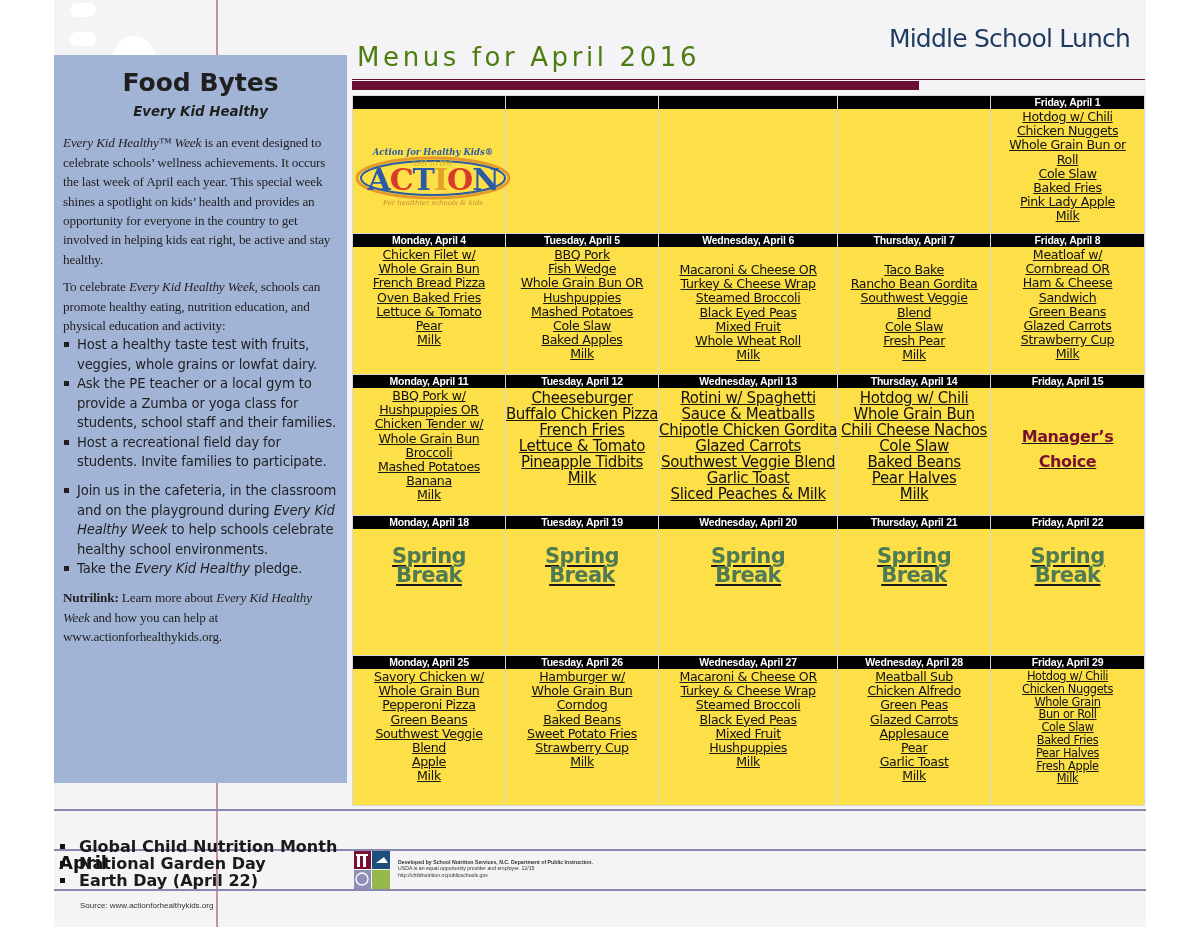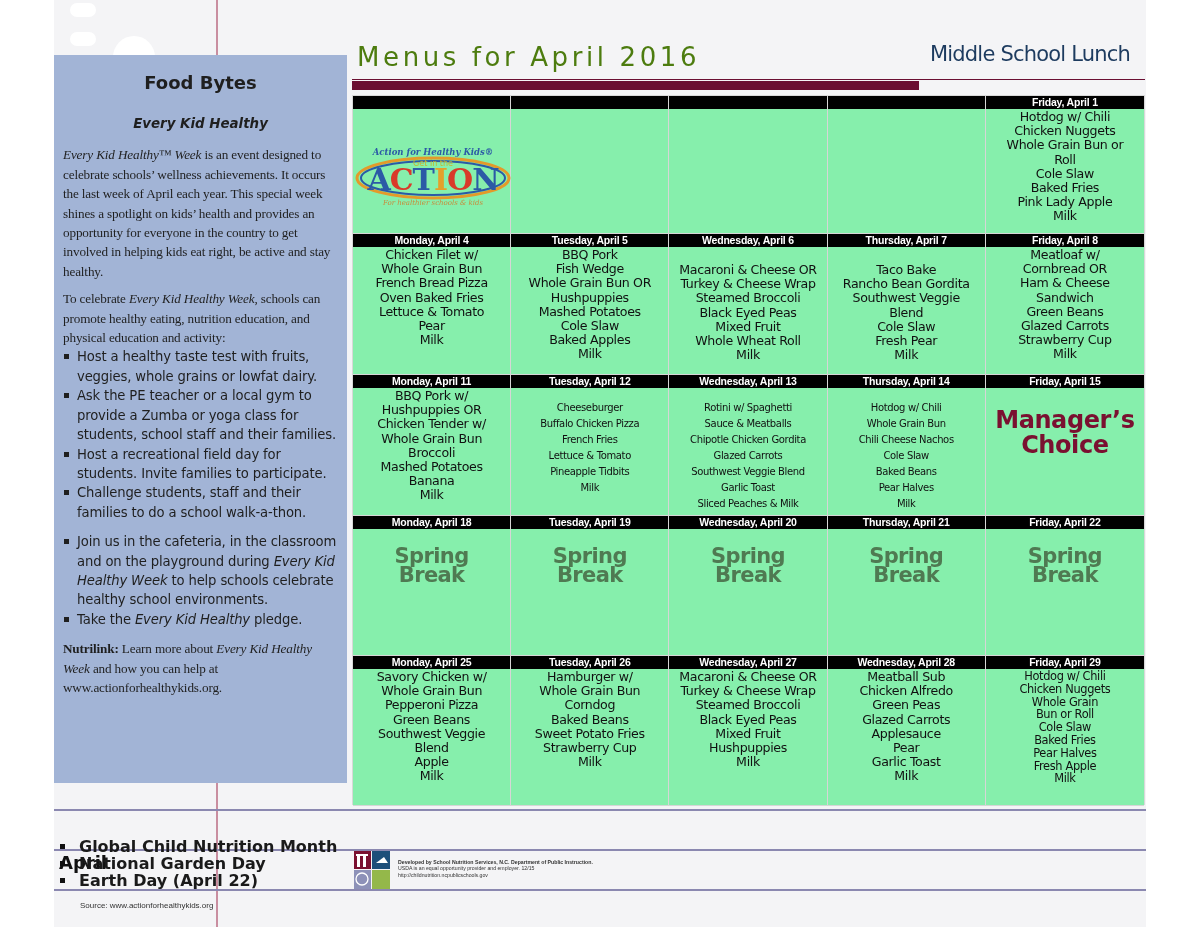--- a/index.html
+++ b/index.html
@@ -7,47 +7,47 @@
   body { position: relative; font-family: "Liberation Sans", sans-serif; color: #1a1a1a; }
 
   .page-bg { position: absolute; left: 54px; top: 0; width: 1092px; height: 927px; background: #f4f4f6; }
   .binder-hole { position: absolute; background: #ffffff; border-radius: 8px; }
   .binder-circle { position: absolute; background: #ffffff; border-radius: 50%; }
   .margin-line { position: absolute; left: 216px; top: 0; width: 2px; height: 927px; background: #c98ea0; }
   .rule-line { position: absolute; left: 54px; width: 1092px; height: 2px; background: #8b88b0; }
 
   
   .sidebar { position: absolute; left: 54px; top: 55px; width: 293px; height: 728px; background: #a2b4d6; padding: 14px 9px 0 9px; font-family: "DejaVu Sans", sans-serif; font-size: 13.2px; line-height: 19.4px; color: #1f1f1f; }
-  .sidebar h1 { font-size: 18px; font-weight: bold; text-align: center; line-height: 28px; margin-bottom: 17px; }
+  .sidebar h1 { font-size: 25px; font-weight: bold; text-align: center; line-height: 28px; margin-bottom: 5px; }
   .sidebar h2 { font-size: 13.4px; font-weight: bold; font-style: italic; text-align: center; margin-bottom: 12px; }
   .sidebar p { margin-bottom: 8px; letter-spacing: -0.15px; font-family: Liberation Serif, serif; }
   .sidebar ul { list-style: none; margin-bottom: 10px; }
   .sidebar li { position: relative; padding-left: 14px; letter-spacing: -0.15px; }
   .sidebar li::before { content: ""; position: absolute; left: 1px; top: 7px; width: 5px; height: 5px; background: #1f1f1f; }
   .sidebar .nolist-gap { margin-bottom: 0; }
 
   
   .title-left { position: absolute; left: 357px; top: 42px; font-family: "DejaVu Sans", sans-serif; font-size: 26px; letter-spacing: 3.6px; color: #4d7c0f; }
-  .title-right { position: absolute; right: 70px; top: 42px; font-family: "DejaVu Sans", sans-serif; font-size: 21px; letter-spacing: -0.8px; color: #1d3b5f; }
+  .title-right { position: absolute; right: 70px; top: 24px; font-family: "DejaVu Sans", sans-serif; font-size: 25px; letter-spacing: -0.8px; color: #1d3b5f; }
   .title-underline { position: absolute; left: 352px; top: 79px; width: 793px; height: 1px; background: #6b0f32; }
   .title-bar { position: absolute; left: 352px; top: 81px; width: 567px; height: 9px; background: #6b0f32; }
 
   
   .calendar { position: absolute; left: 352px; top: 95px; width: 793px; height: 710px; background: #ffffff; display: grid; grid-template-columns: repeat(5, 1fr); grid-template-rows: 138px 141px 141px 140px 150px; border: 1px solid #d8d8d8; }
-  .cell { border-right: 1px solid #d6d6d6; border-bottom: 1px solid #d6d6d6; display: flex; flex-direction: column; background: #86efac; }
+  .cell { border-right: 1px solid #d6d6d6; border-bottom: 1px solid #d6d6d6; display: flex; flex-direction: column; background: #fde047; text-decoration: underline; }
   .cell:nth-child(5n) { border-right: none; }
   .day-head { background: #000; color: #fff; height: 13px; font-size: 10.5px; line-height: 13px; font-weight: bold; text-align: center; font-family: "Liberation Sans Narrow", "Liberation Sans", sans-serif; letter-spacing: -0.2px; }
   .menu { flex: 1; text-align: center; font-family: "DejaVu Sans", sans-serif; font-size: 12.6px; line-height: 14.2px; color: #111; padding-top: 1px; letter-spacing: -0.35px; }
   .menu div { white-space: nowrap; }
-  .menu.small { font-size: 10px; line-height: 16px; padding-top: 12px; }
+  .menu.small { font-size: 15px; line-height: 16px; padding-top: 2px; }
   .menu.tight { font-size: 11.4px; line-height: 12.8px; }
   .menu.mid-top { padding-top: 16px; }
   .special { flex: 1; display: flex; flex-direction: column; align-items: center; text-align: center; font-family: "DejaVu Sans", sans-serif; font-weight: bold; }
   .spring { color: #4f7a52; font-size: 21px; line-height: 19px; padding-top: 18px; letter-spacing: -0.6px; }
-  .manager { color: #7a1030; font-size: 24px; line-height: 25px; padding-top: 20px; letter-spacing: -0.4px; }
+  .manager { color: #7a1030; font-size: 16px; line-height: 25px; padding-top: 36px; letter-spacing: -0.4px; }
 
   
   .logo-wrap { flex: 1; position: relative; }
   .logo { position: absolute; left: 2px; top: 36px; width: 156px; height: 64px; }
 
   
   .april-title { position: absolute; left: 59px; top: 807px; font-family: "DejaVu Sans", sans-serif; font-weight: bold; font-size: 18px; color: #111; margin-top: 45px; }
   .april-list { position: absolute; left: 60px; top: 838px; list-style: none; font-family: "DejaVu Sans", sans-serif; font-size: 16px; line-height: 17px; color: #1a1a1a; font-weight: bold; }
   .april-list li { position: relative; padding-left: 19px; }
   .april-list li::before { content: ""; position: absolute; left: 0; top: 6px; width: 5px; height: 5px; background: #111; }
@@ -70,21 +70,20 @@
 
 <aside class="sidebar">
   <h1>Food Bytes</h1>
   <h2>Every Kid Healthy</h2>
   <p><em>Every Kid Healthy™ Week</em><span> is an event designed to celebrate schools’ wellness achievements. It occurs the last week of April each year. This special week shines a spotlight on kids’ health and provides an opportunity for everyone in the country to get involved in helping kids eat right, be active and stay healthy.</span></p>
   <p class="nolist-gap"><span>To celebrate </span><em>Every Kid Healthy Week</em><span>, schools can promote healthy eating, nutrition education, and physical education and activity:</span></p>
   <ul>
     <li>Host a healthy taste test with fruits, veggies, whole grains or lowfat dairy.</li>
     <li>Ask the PE teacher or a local gym to provide a Zumba or yoga class for students, school staff and their families.</li>
     <li>Host a recreational field day for students. Invite families to participate.</li>
-    <li>Challenge students, staff and their families to do a school walk-a-thon.</li>
   </ul>
   <ul>
     <li><span>Join us in the cafeteria, in the classroom and on the playground during </span><em>Every Kid Healthy Week</em><span> to help schools celebrate healthy school environments.</span></li>
     <li><span>Take the </span><em>Every Kid Healthy</em><span> pledge.</span></li>
   </ul>
   <p><strong>Nutrilink:</strong><span> Learn more about </span><em>Every Kid Healthy Week</em><span> and how you can help at www.actionforhealthykids.org.</span></p>
 </aside>
 
 <div class="title-left">Menus for April 2016</div>
 <div class="title-right">Middle School Lunch</div>

